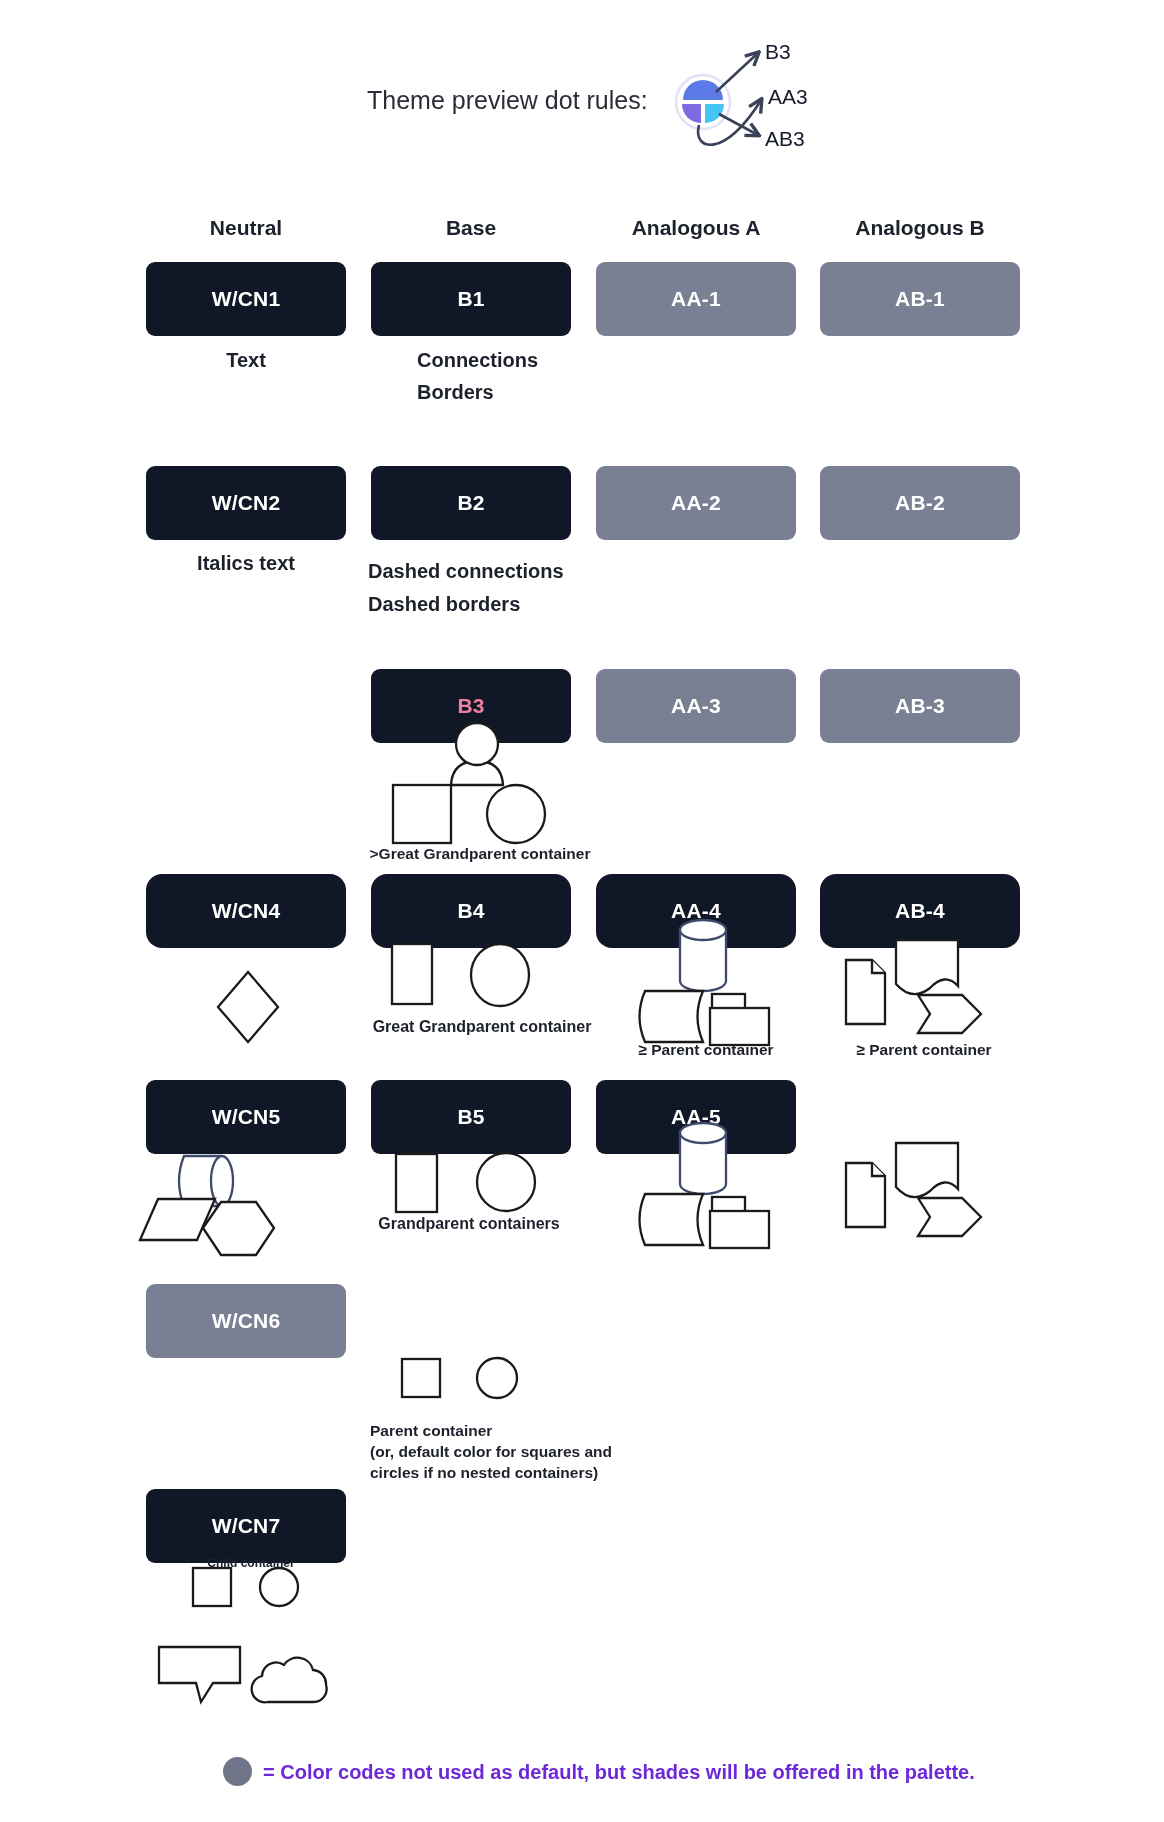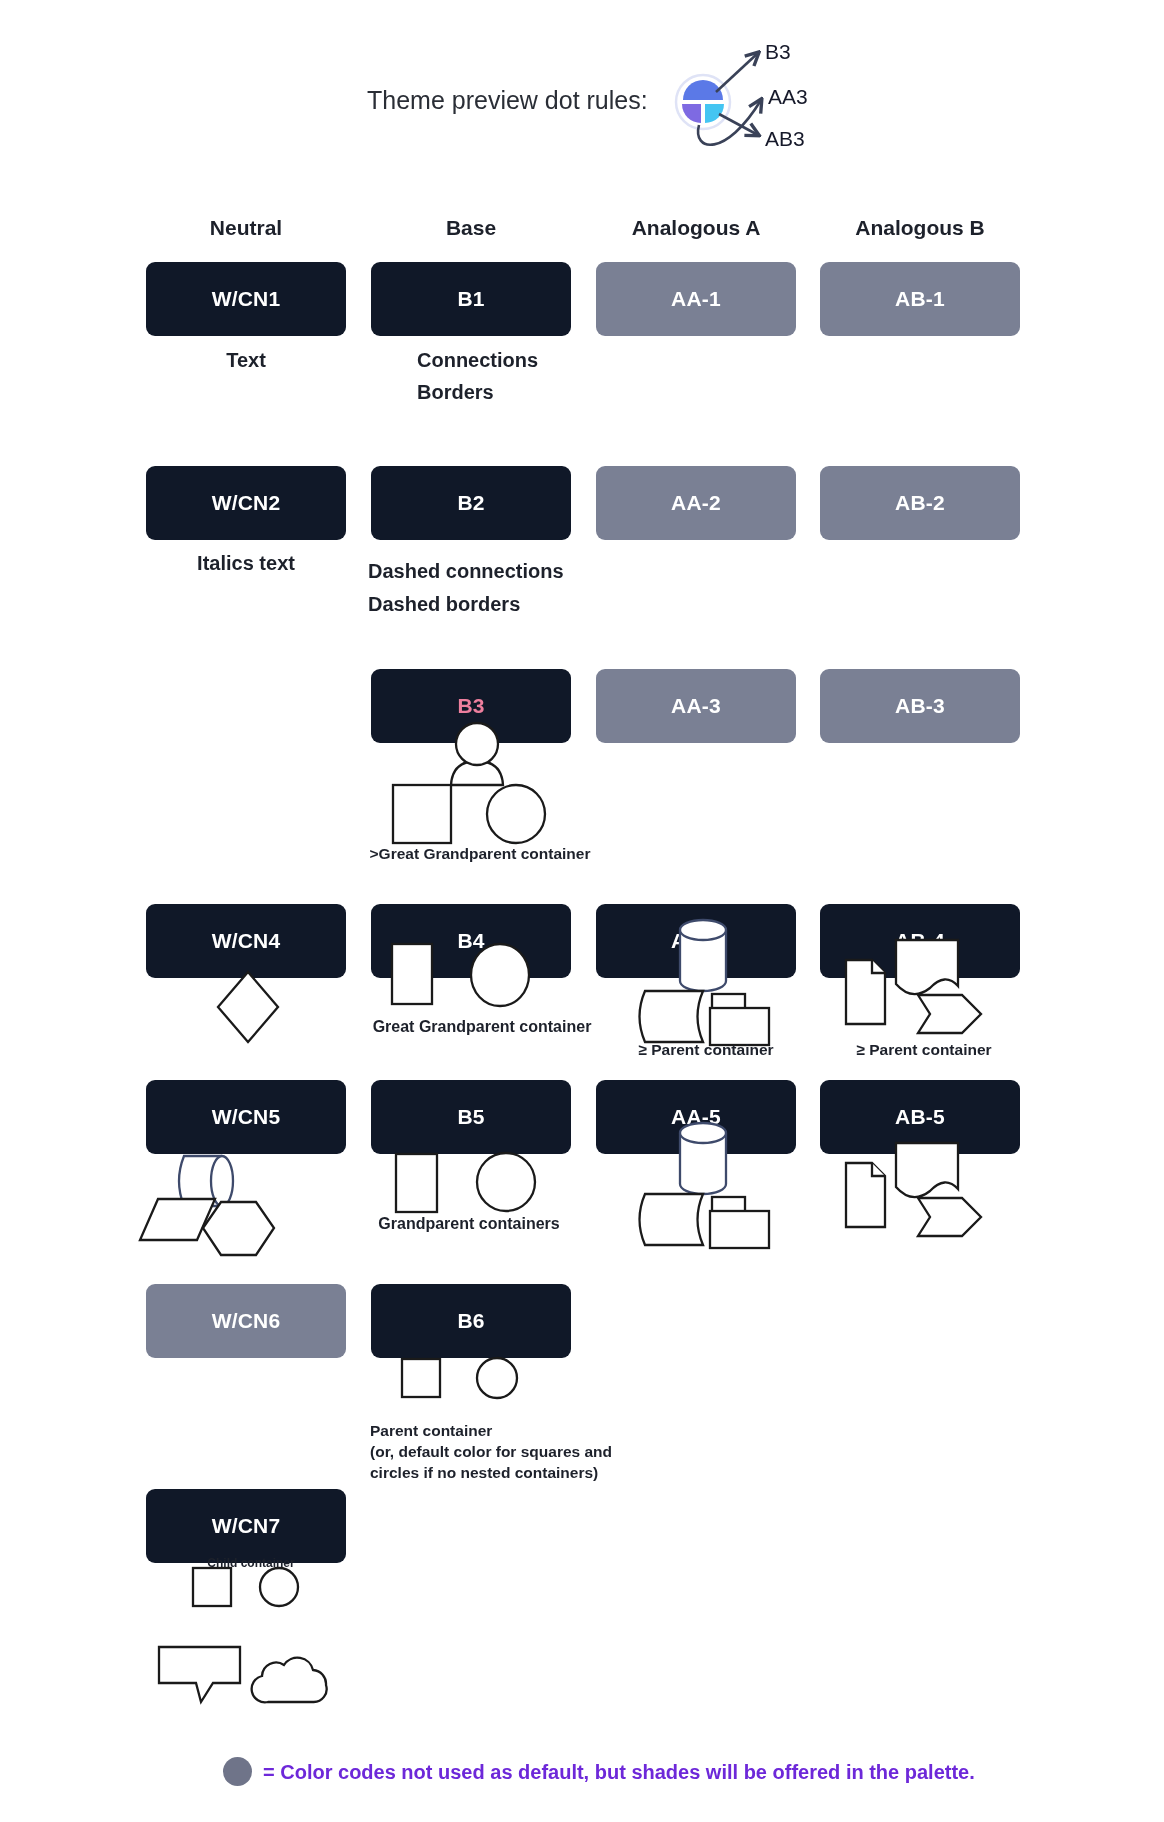--- a/index.html
+++ b/index.html
@@ -8,21 +8,21 @@
 
   
   .swatch{position:absolute;width:200px;height:74px;border-radius:9px;
           display:flex;align-items:center;justify-content:center;
           font-weight:bold;font-size:21px;color:#ffffff;letter-spacing:.2px;}
   .dark{background:var(--dark);}
   .gray{background:var(--gray);}
   .pink{color:var(--pink);}
 
   .c1{left:146px;} .c2{left:371px;} .c3{left:596px;} .c4{left:820px;}
-  .r1{top:262px;} .r2{top:466px;} .r3{top:669px;} .r4{top:904px;}
+  .r1{top:262px;} .r2{top:466px;} .r3{top:669px;} .r4{top:874px;border-radius:16px;}
   .r5{top:1080px;} .r6{top:1284px;} .r7{top:1489px;}
 
   .colhead{position:absolute;top:216px;width:200px;text-align:center;
            font-weight:bold;font-size:21px;color:var(--text);}
 
   .caption{position:absolute;font-weight:bold;color:var(--text);white-space:pre-line;}
   .cap-lg{font-size:20px;line-height:32px;}
   .cap-sm{font-size:15.5px;line-height:21px;}
   .center{transform:translateX(-50%);text-align:center;}
 
@@ -127,21 +127,20 @@
     <path class="blk" d="M4 24 L30 24 L43 37 L43 88 L4 88 Z"></path>
     <path class="blk" fill="none" d="M30 24 L30 37 L43 37"></path>
     <path class="blk" d="M54 4 L116 4 L116 50 Q103 36 88 52 Q70 66 54 48 Z"></path>
     <polygon class="blk" points="76,59 120,59 139,78 120,97 76,97 88,78"></polygon>
   </svg>
   <div class="caption cap-sm center" style="left:924px;top:1039px;">≥ Parent container</div>
 
   <div class="swatch dark c1 r5">W/CN5</div>
   <div class="swatch dark c2 r5">B5</div>
   <div class="swatch dark c3 r5">AA-5</div>
-  <div class="swatch dark c4 r5">AB-5</div>
 
   <svg style="left:138px;top:1150px;" width="140" height="110" viewBox="0 0 140 110">
     <path class="cyl" d="M84 6 L46 6 Q36 31 46 56 L84 56"></path>
     <ellipse class="cyl" cx="84" cy="31" rx="11" ry="25"></ellipse>
     <polygon class="blk" points="20,49 77,49 59,90 2,90"></polygon>
     <polygon class="blk" points="83,52 118,52 136,78 118,105 83,105 65,78"></polygon>
   </svg>
 
   <svg style="left:394px;top:1152px;" width="145" height="64" viewBox="0 0 145 64">
     <rect class="blk" x="2" y="2" width="41" height="58"></rect>
@@ -158,21 +157,20 @@
   </svg>
 
   <svg style="left:842px;top:1139px;" width="150" height="100" viewBox="0 0 150 100">
     <path class="blk" d="M4 24 L30 24 L43 37 L43 88 L4 88 Z"></path>
     <path class="blk" fill="none" d="M30 24 L30 37 L43 37"></path>
     <path class="blk" d="M54 4 L116 4 L116 50 Q103 36 88 52 Q70 66 54 48 Z"></path>
     <polygon class="blk" points="76,59 120,59 139,78 120,97 76,97 88,78"></polygon>
   </svg>
 
   <div class="swatch gray c1 r6">W/CN6</div>
-  <div class="swatch dark c2 r6">B6</div>
 
   <svg style="left:400px;top:1356px;" width="120" height="46" viewBox="0 0 120 46">
     <rect class="blk" x="2" y="3" width="38" height="38"></rect>
     <circle class="blk" cx="97" cy="22" r="20"></circle>
   </svg>
   <div class="caption cap-sm" style="left:370px;top:1420px;">Parent container
 (or, default color for squares and
 circles if no nested containers)</div>
 
   <div class="swatch dark c1 r7">W/CN7</div>

